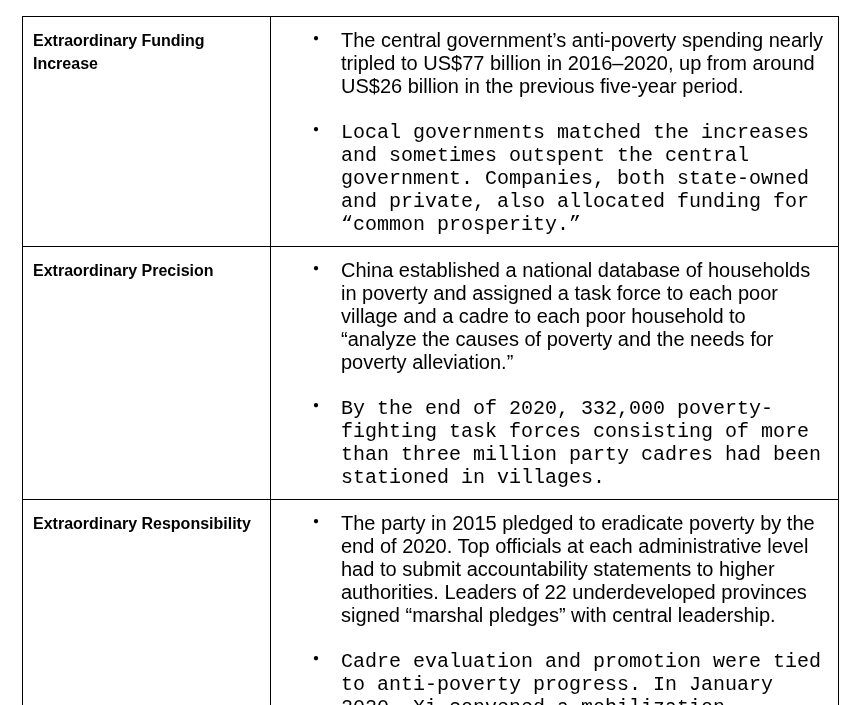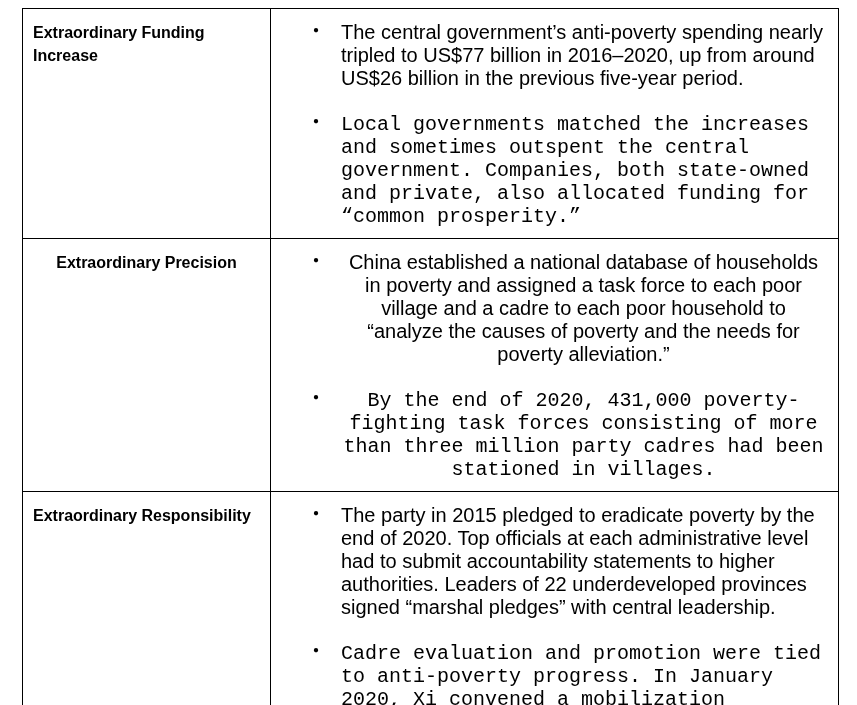--- a/index.html
+++ b/index.html
@@ -7,21 +7,21 @@
     padding: 0;
     background: #ffffff;
     font-family: "Liberation Sans", "DejaVu Sans", sans-serif;
     color: #000000;
   }
   .page {
     width: 857px;
     height: 705px;
     background: #ffffff;
     box-sizing: border-box;
-    padding: 8px 19px 0 22px;
+    padding: 16px 19px 0 22px;
   }
   table.doc-table {
     border-collapse: collapse;
     table-layout: fixed;
     width: 816px;
   }
   table.doc-table td {
     border: 1.5px solid #000000;
     vertical-align: top;
     box-sizing: border-box;
@@ -33,21 +33,21 @@
     line-height: 23px;
     font-weight: bold;
   }
   td.content-cell {
     width: 568px;
     padding: 12px 12px 10px 42px;
     font-size: 20px;
     line-height: 23px;
   }
   tr.row-1 { height: 210px; }
-  tr.row-2 { height: 207px; text-align: center; }
+  tr.row-2 { height: 207px; }
   tr.row-3 { height: 255px; }
   ul.bullet-list {
     margin: 0;
     padding: 0;
   }
   ul.bullet-list li {
     list-style: none;
     position: relative;
     padding-left: 28px;
     margin: 0 0 23px 0;
@@ -83,21 +83,21 @@
           </ul>
         </td>
       </tr>
       <tr class="row-2">
         <td class="header-cell">
           <span>Extraordinary Precision</span>
         </td>
         <td class="content-cell">
           <ul class="bullet-list">
             <li>China established a national database of households in poverty and assigned a task force to each poor village and a cadre to each poor household to “analyze the causes of poverty and the needs for poverty alleviation.”</li>
-            <li>By the end of 2020, 431,000 poverty-fighting task forces consisting of more than three million party cadres had been stationed in villages.</li>
+            <li>By the end of 2020, 332,000 poverty-fighting task forces consisting of more than three million party cadres had been stationed in villages.</li>
           </ul>
         </td>
       </tr>
       <tr class="row-3">
         <td class="header-cell">
           <span>Extraordinary Responsibility</span>
         </td>
         <td class="content-cell">
           <ul class="bullet-list">
             <li>The party in 2015 pledged to eradicate poverty by the end of 2020. Top officials at each administrative level had to submit accountability statements to higher authorities. Leaders of 22 underdeveloped provinces signed “marshal pledges” with central leadership.</li>

